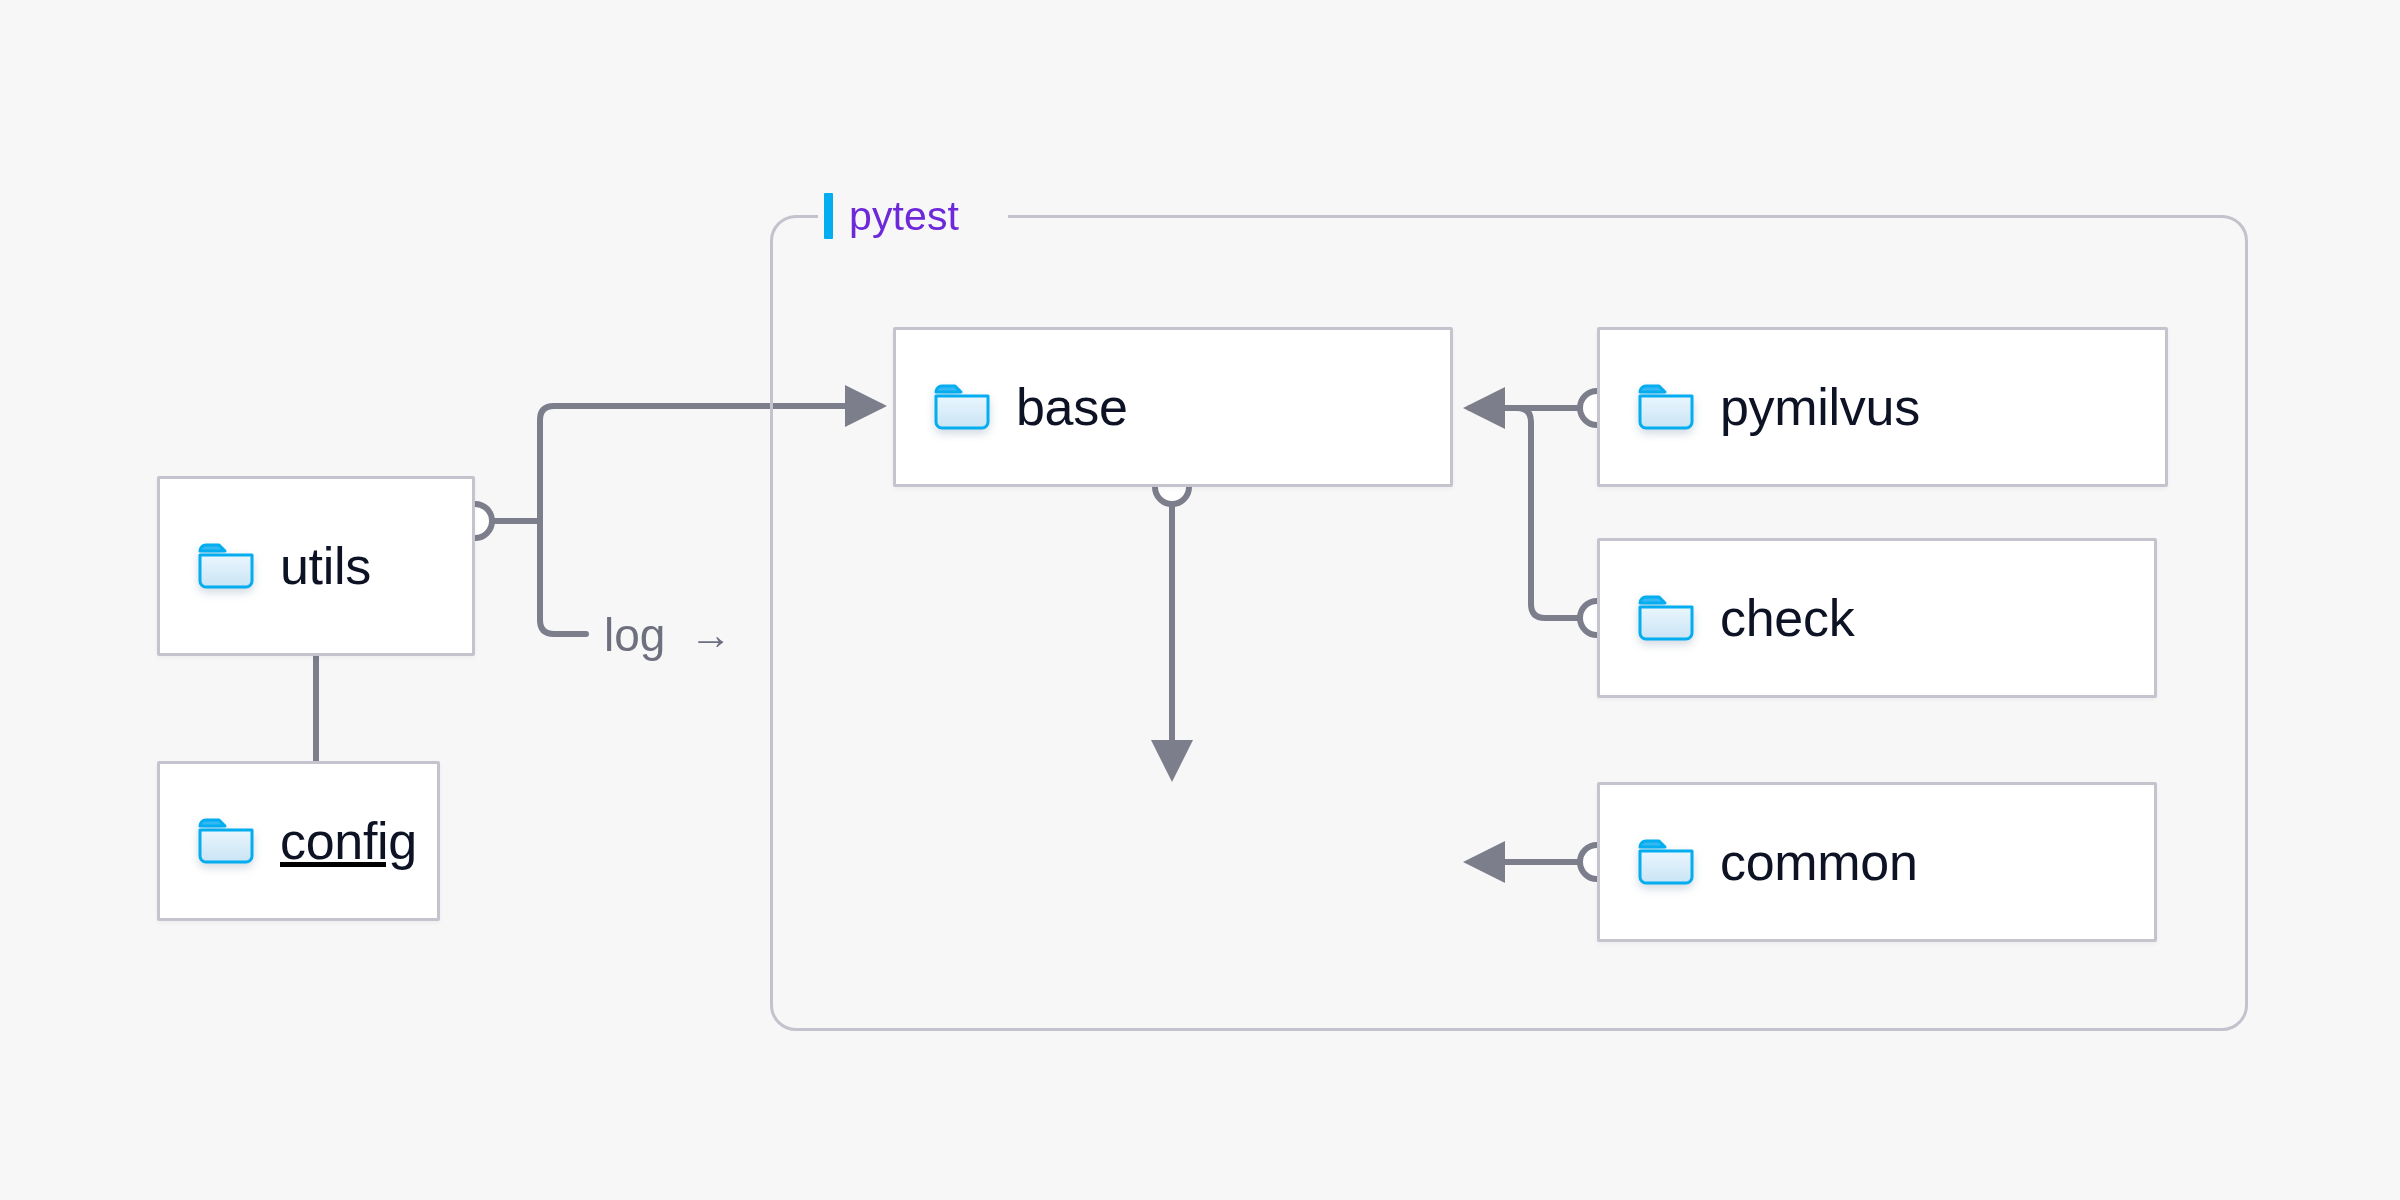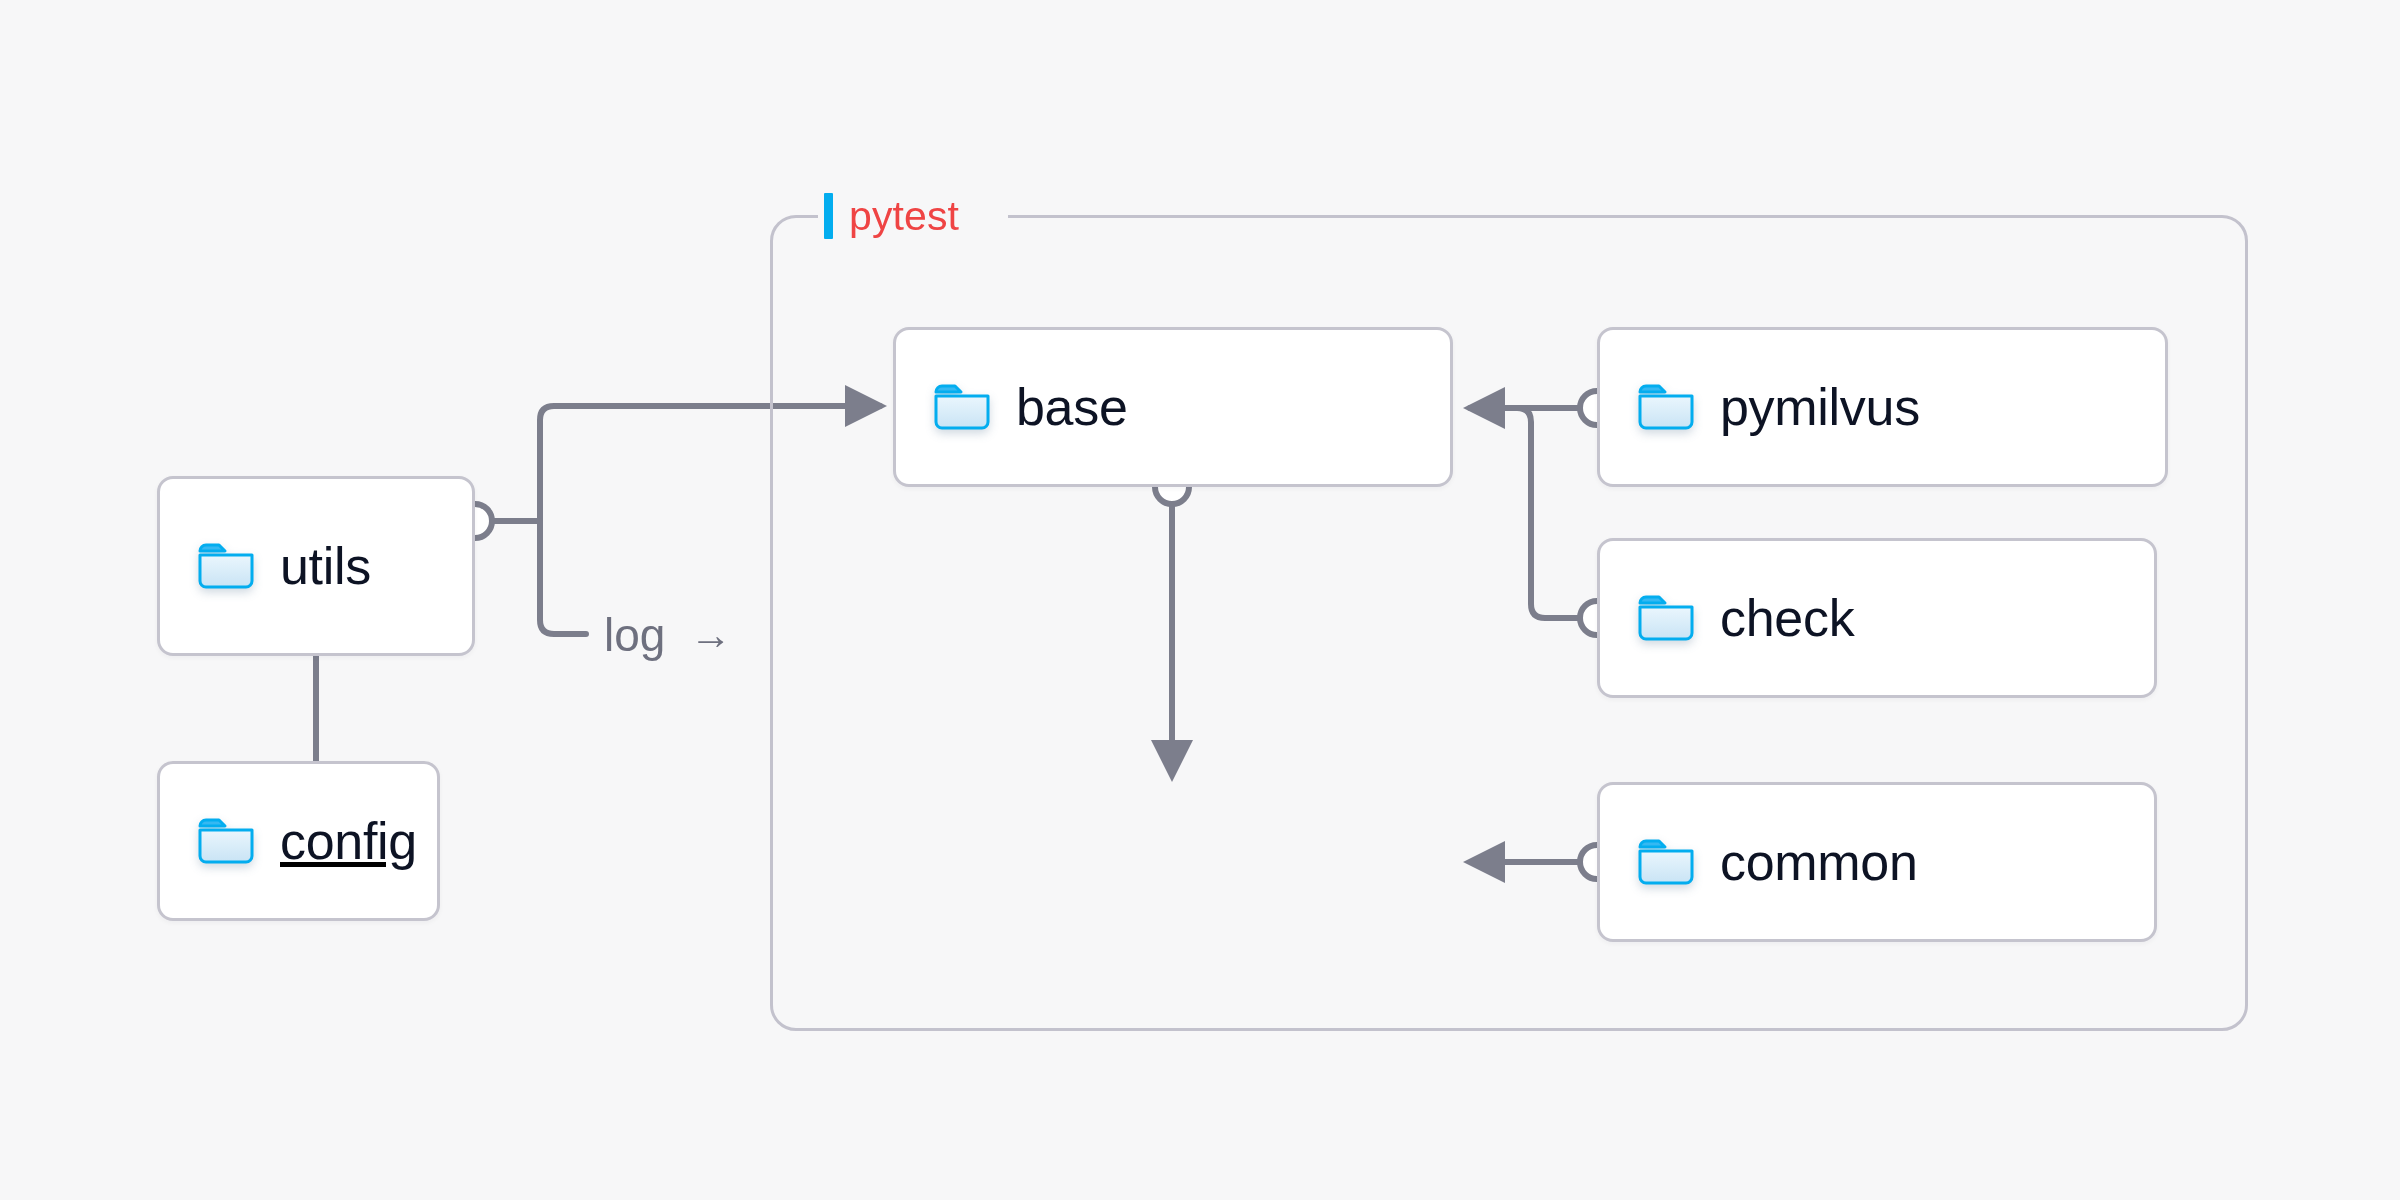--- a/index.html
+++ b/index.html
@@ -43,32 +43,32 @@
   }
   .group-accent {
     width: 9px;
     height: 46px;
     background: #03adef;
     border-radius: 1px;
     flex: none;
   }
   .group-title {
     font-size: 41px;
-    color: #ef4444;
+    color: #6d28d9;
     letter-spacing: 0.1px;
     line-height: 1;
   }
 
   
   .node {
     position: absolute;
     box-sizing: border-box;
     background: #ffffff;
     border: 3px solid #c5c4ce;
-    border-radius: 16px;
+    border-radius: 2px;
     display: flex;
     align-items: center;
     box-shadow: 0 2px 5px rgba(22,25,45,0.045);
   }
   .node-inner {
     display: flex;
     align-items: center;
     gap: 26px;
     padding-left: 38px;
   }

